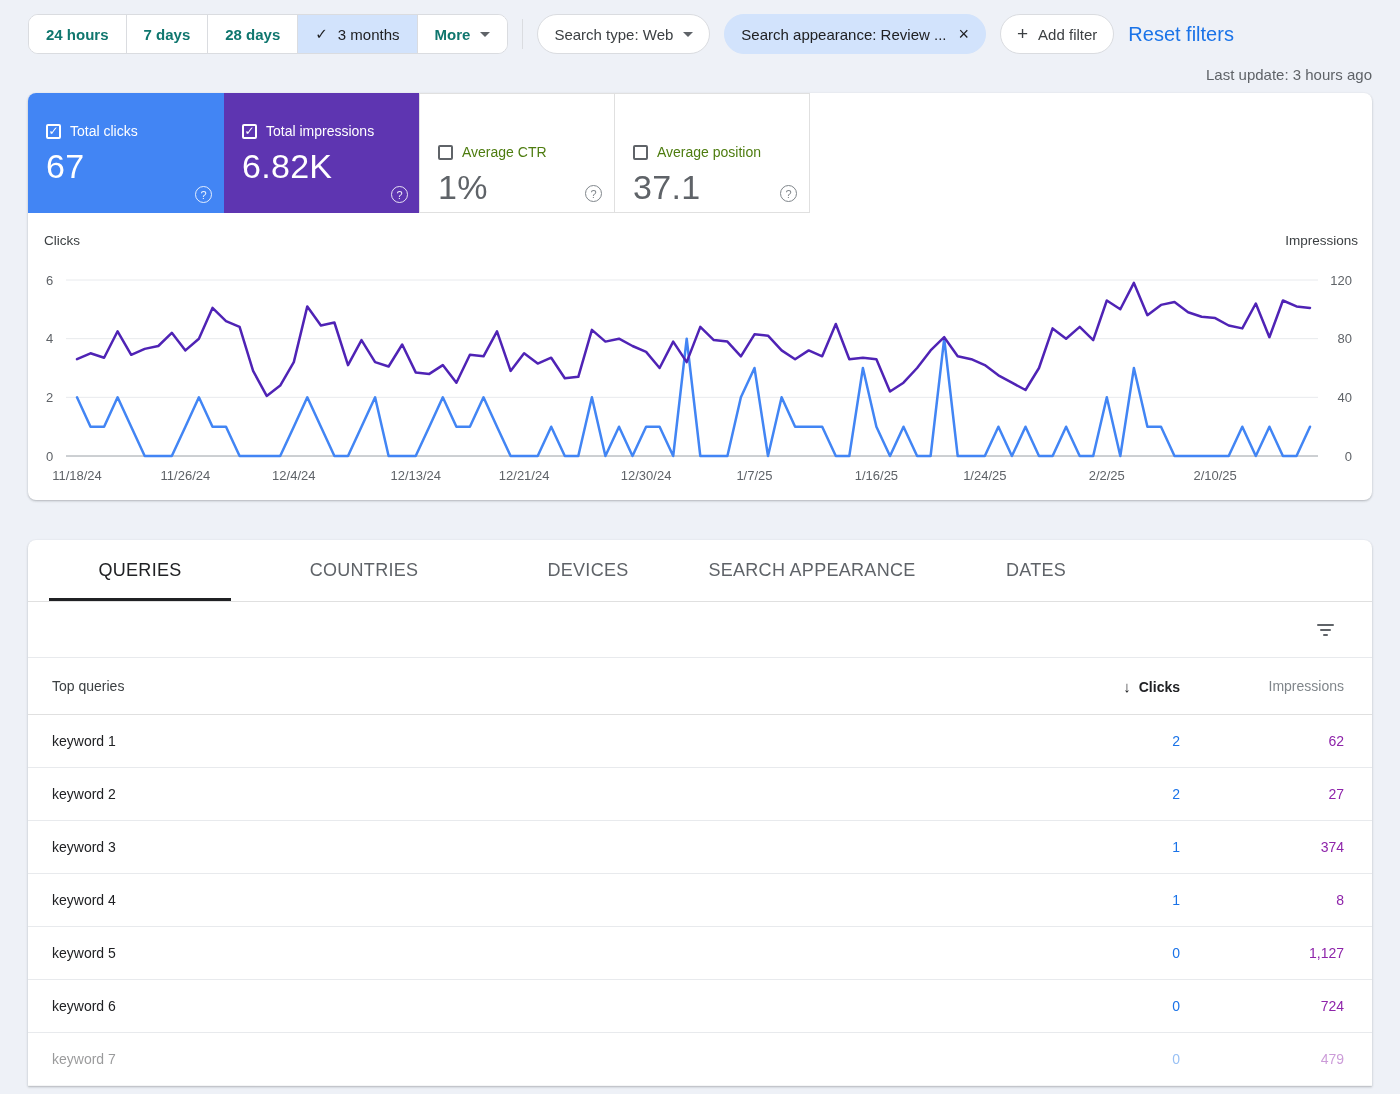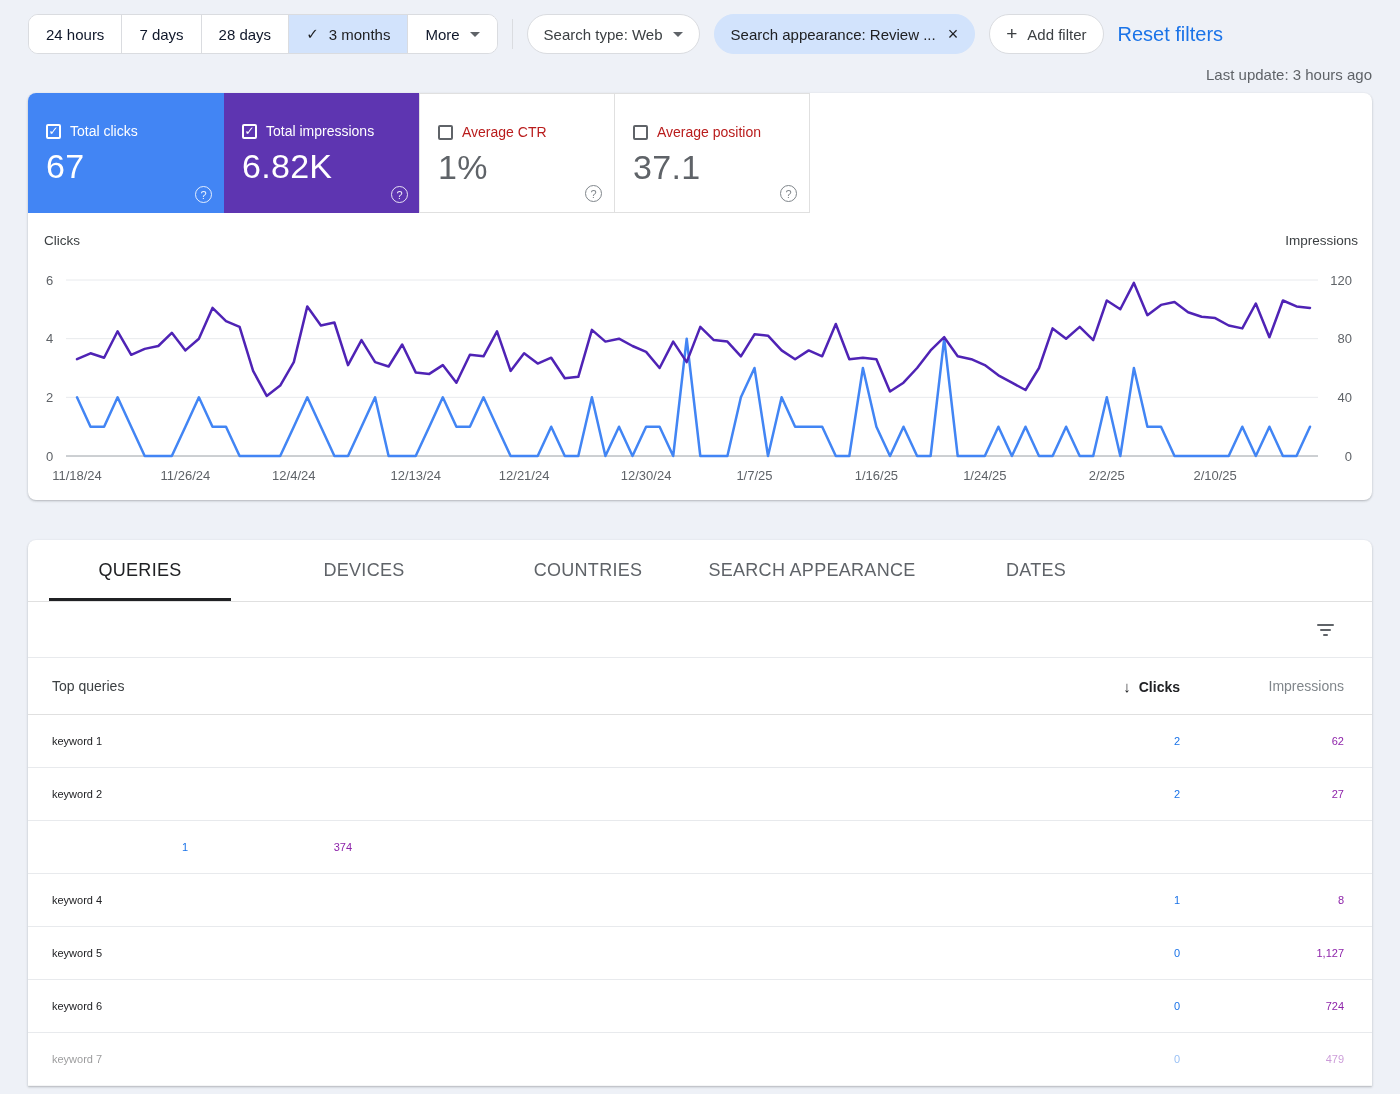--- a/index.html
+++ b/index.html
@@ -10,22 +10,22 @@
     color:#202124;
   }
 
   
   .filterbar { display:flex; align-items:center; gap:14px; padding:14px 28px 0 28px; }
   .seg-group {
     display:inline-flex; background:#fff; border:1px solid #dadce0;
     border-radius:10px; overflow:hidden; height:40px;
   }
   .seg {
-    display:flex; align-items:center; padding:0 17px; font-size:15px; color:#0f172a;
-    border-left:1px solid #dadce0; cursor:pointer; white-space:nowrap; background:#fff;
+    display:flex; align-items:center; padding:0 17px; font-size:15px; color:#0f766e;
+    border-left:1px solid #dadce0; cursor:pointer; white-space:nowrap; background:#fff;font-weight:bold;
   }
   .seg:first-child { border-left:none; }
   .seg.selected { background:#d2e3fc; color:#202124; font-weight:500; }
   .seg .check { margin-right:10px; font-size:15px; color:#202124; }
   .caret {
     width:0; height:0; border-left:5px solid transparent; border-right:5px solid transparent;
     border-top:5.5px solid #5f6368; margin-left:10px; display:inline-block;
   }
   .vdivider { width:1px; height:30px; background:#dadce0; }
   .chip {
@@ -44,21 +44,21 @@
     background:#fff; margin:0 28px; border-radius:8px;
     box-shadow:0 1px 2px rgba(60,64,67,.25), 0 1px 3px rgba(60,64,67,.1);
   }
   .overview { margin-top:10px; overflow:hidden; }
   .tiles { display:flex; }
   .tile { position:relative; width:196px; height:120px; padding:30px 18px 0 18px; flex:none; cursor:pointer; }
   .tile.blue { background:#4285f4; color:#fff; }
   .tile.purple { background:#5e35b1; color:#fff; }
   .tile.plain { background:#fff; border:1px solid #e0e0e0; margin-left:-1px; }
   .tile-head { display:flex; align-items:center; gap:9px; font-size:14px; }
-  .tile.plain .tile-head { color:#b91c1c; }
+  .tile.plain .tile-head { color:#4d7c0f;margin-top:20px; }
   .cbx { width:15px; height:15px; border-radius:2px; flex:none;
          display:flex; align-items:center; justify-content:center; font-size:12px; }
   .cbx.on { border:2px solid #fff; color:#fff; }
   .cbx.off { border:2px solid #5f6368; color:transparent; }
   .tile-value { margin-top:8px; font-size:34px; letter-spacing:.3px; }
   .tile.plain .tile-value { color:#5f6368; }
   .help {
     position:absolute; right:12px; bottom:10px; width:17px; height:17px; border-radius:50%;
     font-size:11px; display:flex; align-items:center; justify-content:center; cursor:pointer;
   }
@@ -90,21 +90,21 @@
 
   .thead { display:flex; align-items:center; height:57px; border-bottom:1px solid #e0e0e0; font-size:14px; }
   .col-q { flex:1; padding-left:24px; }
   .col-c { width:160px; text-align:right; }
   .col-i { width:192px; text-align:right; padding-right:28px; }
   .thead .col-q { color:#3c4043; font-weight:500; }
   .thead .col-c { color:#202124; font-weight:700; }
   .thead .col-i { color:#80868b; font-weight:500; }
   .sort-arrow { font-weight:400; margin-right:8px; font-size:15px; }
 
-  .trow { display:flex; align-items:center; height:53px; border-bottom:1px solid #e8eaed; font-size:11px; cursor:pointer; }
+  .trow { display:flex; align-items:center; height:53px; border-bottom:1px solid #e8eaed; font-size:14px; cursor:pointer; }
   .trow .col-c { color:#1a73e8; }
   .trow .col-i { color:#8e24aa; }
   .trow.faded { opacity:.45; }
 
   svg text { font-family:"Liberation Sans","DejaVu Sans",sans-serif; }
 </style>
 </head>
 <body>
 
 <div class="filterbar">
@@ -217,22 +217,22 @@
         <text x="1187.1538461538462" y="230" font-size="13" fill="#5f6368" text-anchor="middle">2/10/25</text>
         <polyline points="49.0,147.3 62.5,176.7 76.1,176.7 89.6,147.3 103.2,176.7 116.7,206.0 130.3,206.0 143.8,206.0 157.4,176.7 170.9,147.3 184.5,176.7 198.0,176.7 211.6,206.0 225.1,206.0 238.7,206.0 252.2,206.0 265.8,176.7 279.3,147.3 292.9,176.7 306.4,206.0 320.0,206.0 333.5,176.7 347.1,147.3 360.6,206.0 374.2,206.0 387.7,206.0 401.3,176.7 414.8,147.3 428.4,176.7 441.9,176.7 455.5,147.3 469.0,176.7 482.6,206.0 496.1,206.0 509.7,206.0 523.2,176.7 536.8,206.0 550.3,206.0 563.9,147.3 577.4,206.0 591.0,176.7 604.5,206.0 618.1,176.7 631.6,176.7 645.2,206.0 658.7,88.7 672.3,206.0 685.8,206.0 699.4,206.0 712.9,147.3 726.5,118.0 740.0,206.0 753.6,147.3 767.1,176.7 780.7,176.7 794.2,176.7 807.8,206.0 821.3,206.0 834.9,118.0 848.4,176.7 862.0,206.0 875.5,176.7 889.1,206.0 902.6,206.0 916.2,88.7 929.7,206.0 943.3,206.0 956.8,206.0 970.4,176.7 983.9,206.0 997.5,176.7 1011.0,206.0 1024.6,206.0 1038.1,176.7 1051.7,206.0 1065.2,206.0 1078.8,147.3 1092.3,206.0 1105.9,118.0 1119.4,176.7 1133.0,176.7 1146.5,206.0 1160.1,206.0 1173.6,206.0 1187.2,206.0 1200.7,206.0 1214.3,176.7 1227.8,206.0 1241.4,176.7 1254.9,206.0 1268.5,206.0 1282.0,176.7" fill="none" stroke="#4285f4" stroke-width="2.5" stroke-linejoin="round" stroke-linecap="round"></polyline>
         <polyline points="49.0,109.2 62.5,103.3 76.1,107.7 89.6,81.3 103.2,104.8 116.7,98.9 130.3,96.0 143.8,82.8 157.4,100.4 170.9,88.7 184.5,57.9 198.0,71.1 211.6,76.9 225.1,120.9 238.7,145.9 252.2,135.6 265.8,112.1 279.3,56.4 292.9,75.5 306.4,72.5 320.0,115.1 333.5,90.1 347.1,112.1 360.6,116.5 374.2,94.5 387.7,122.4 401.3,123.9 414.8,115.1 428.4,132.7 441.9,104.8 455.5,106.3 469.0,81.3 482.6,120.9 496.1,103.3 509.7,113.6 523.2,107.7 536.8,128.3 550.3,126.8 563.9,79.9 577.4,91.6 591.0,88.7 604.5,96.0 618.1,101.9 631.6,118.0 645.2,91.6 658.7,112.1 672.3,76.9 685.8,90.1 699.4,91.6 712.9,106.3 726.5,84.3 740.0,85.7 753.6,100.4 767.1,109.2 780.7,100.4 794.2,106.3 807.8,74.0 821.3,109.2 834.9,107.7 848.4,109.2 862.0,141.5 875.5,132.7 889.1,118.0 902.6,100.4 916.2,87.2 929.7,106.3 943.3,109.2 956.8,115.1 970.4,125.3 983.9,132.7 997.5,140.0 1011.0,118.0 1024.6,78.4 1038.1,88.7 1051.7,76.9 1065.2,90.1 1078.8,50.5 1092.3,59.3 1105.9,32.9 1119.4,65.2 1133.0,54.9 1146.5,52.0 1160.1,62.3 1173.6,66.7 1187.2,68.1 1200.7,75.5 1214.3,78.4 1227.8,53.5 1241.4,87.2 1254.9,50.5 1268.5,56.4 1282.0,57.9" fill="none" stroke="#4f23b5" stroke-width="2.5" stroke-linejoin="round" stroke-linecap="round"></polyline>
       </svg>
   </div>
 </div>
 
 <div class="card tablecard">
   <div class="tabs">
     <div class="tab active">QUERIES</div>
+    <div class="tab">COUNTRIES</div>
     <div class="tab">DEVICES</div>
-    <div class="tab">COUNTRIES</div>
     <div class="tab">SEARCH APPEARANCE</div>
     <div class="tab">DATES</div>
   </div>
 
   <div class="toolbar">
     <div class="filter-icon">
         <i></i>
         <i></i>
         <i></i>
       </div>
@@ -248,20 +248,21 @@
     <div class="col-q">keyword 1</div>
     <div class="col-c">2</div>
     <div class="col-i">62</div>
   </div>
   <div class="trow">
     <div class="col-q">keyword 2</div>
     <div class="col-c">2</div>
     <div class="col-i">27</div>
   </div>
   <div class="trow">
+    <div class="col-q">keyword 3</div>
     <div class="col-c">1</div>
     <div class="col-i">374</div>
   </div>
   <div class="trow">
     <div class="col-q">keyword 4</div>
     <div class="col-c">1</div>
     <div class="col-i">8</div>
   </div>
   <div class="trow">
     <div class="col-q">keyword 5</div>

